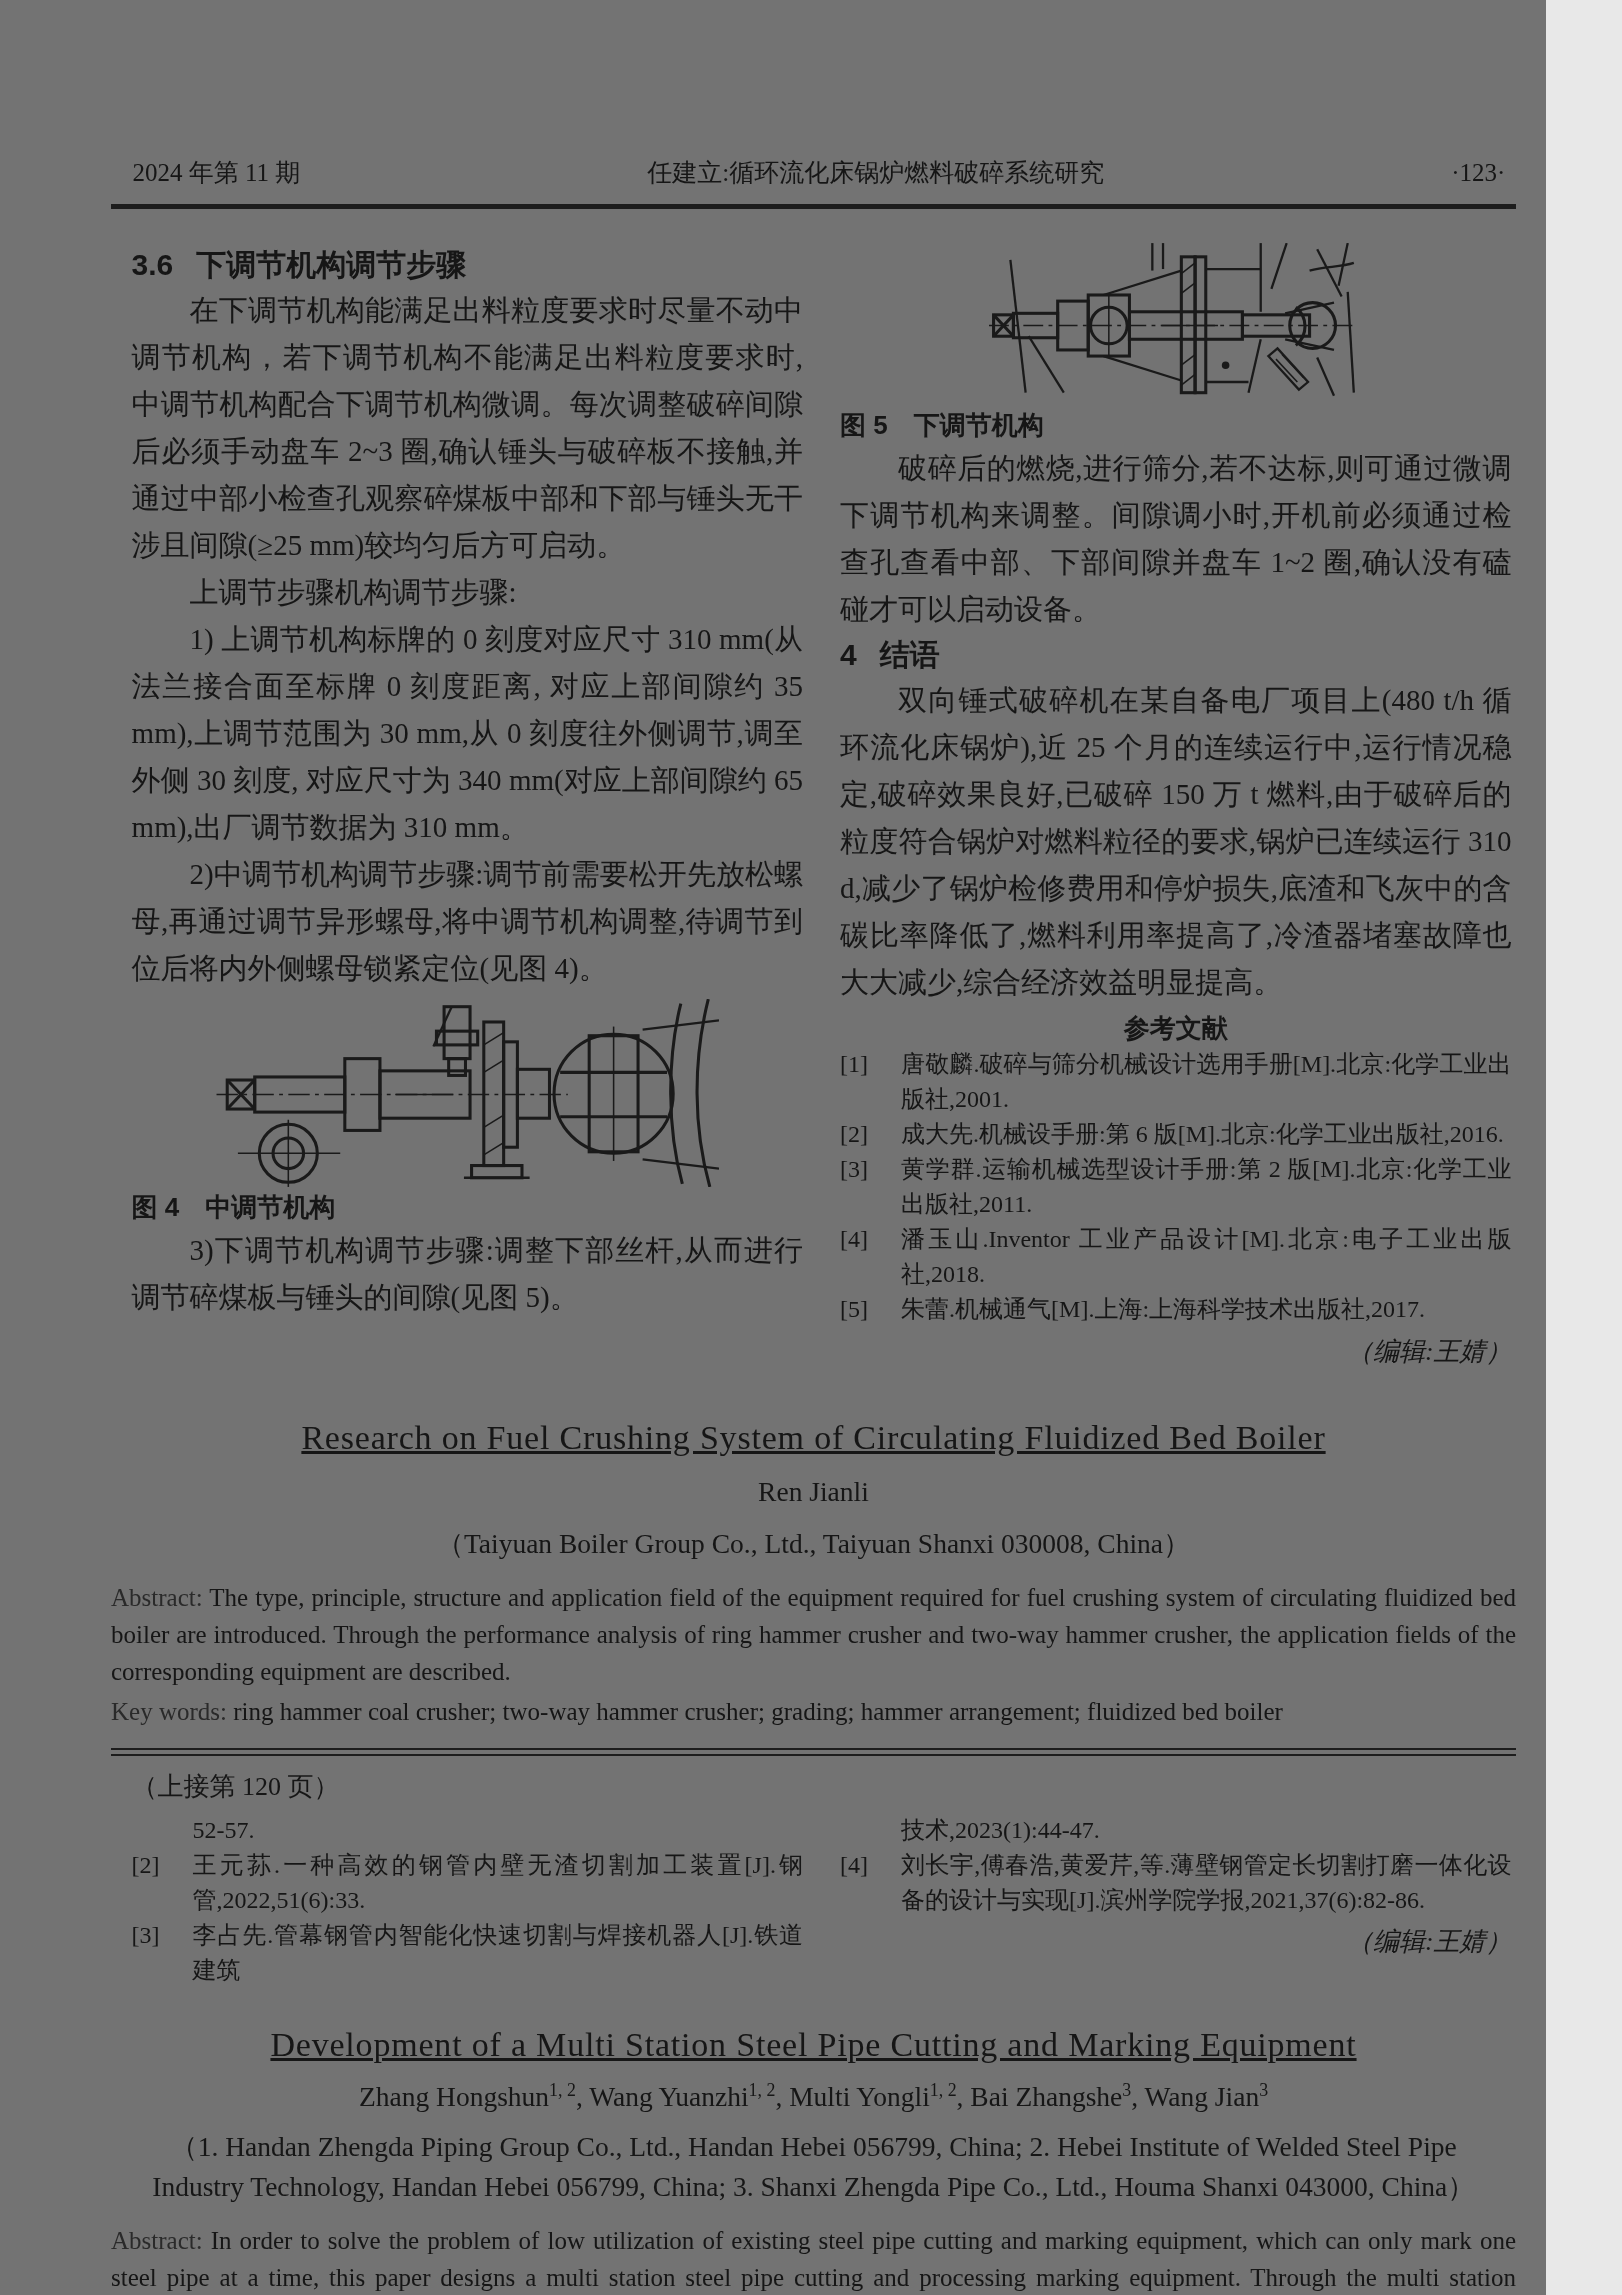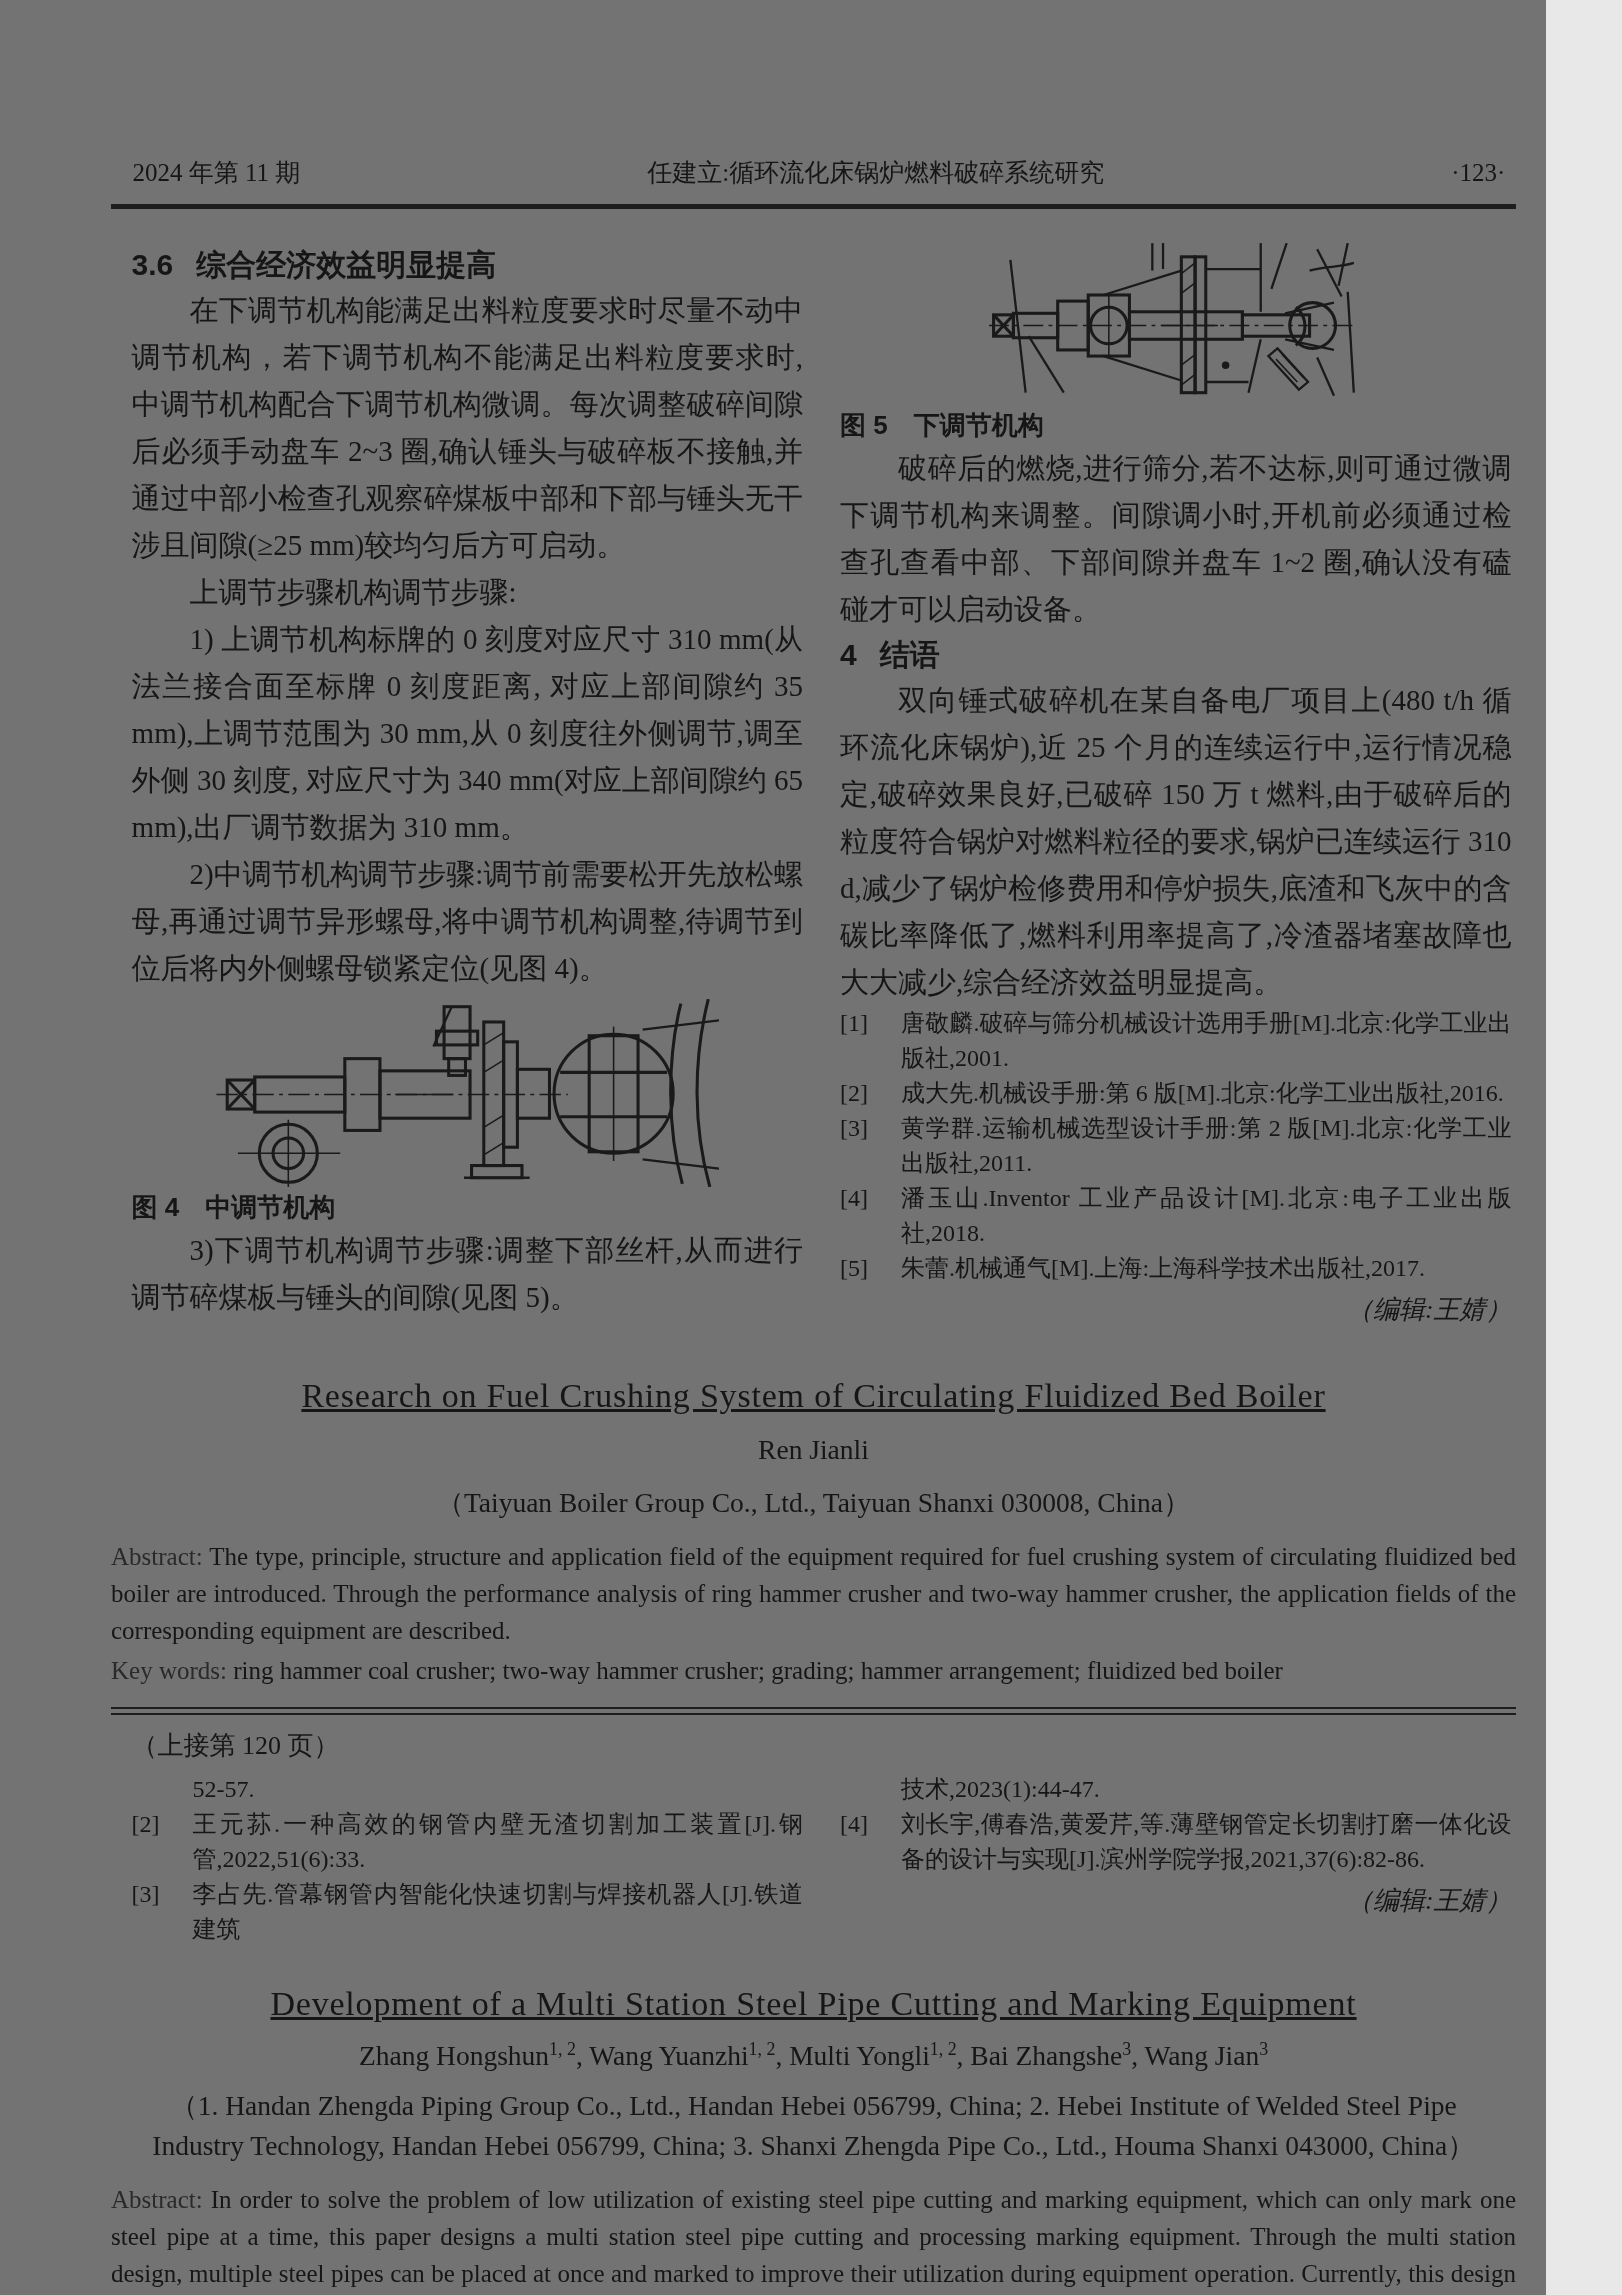--- a/index.html
+++ b/index.html
@@ -62,21 +62,21 @@
       <span>2024 年第 11 期</span>
       <span>任建立:循环流化床锅炉燃料破碎系统研究</span>
       <span>·123·</span>
     </div>
     <div class="hdr-rule"></div>
 
     <div class="cols">
 
       <div class="col">
         <div class="h-cn">
-          <span class="hnum">3.6</span><span>综合经济效益明显提高</span>
+          <span class="hnum">3.6</span><span>下调节机构调节步骤</span>
         </div>
         <p class="p-ind">在下调节机构能满足出料粒度要求时尽量不动中调节机构，若下调节机构不能满足出料粒度要求时,中调节机构配合下调节机构微调。每次调整破碎间隙后必须手动盘车 2~3 圈,确认锤头与破碎板不接触,并通过中部小检查孔观察碎煤板中部和下部与锤头无干涉且间隙(≥25 mm)较均匀后方可启动。</p>
         <p class="p-ind">上调节步骤机构调节步骤:</p>
         <p class="p-ind">1) 上调节机构标牌的 0 刻度对应尺寸 310 mm(从法兰接合面至标牌 0 刻度距离, 对应上部间隙约 35 mm),上调节范围为 30 mm,从 0 刻度往外侧调节,调至外侧 30 刻度, 对应尺寸为 340 mm(对应上部间隙约 65 mm),出厂调节数据为 310 mm。</p>
         <p class="p-ind">2)中调节机构调节步骤:调节前需要松开先放松螺母,再通过调节异形螺母,将中调节机构调整,待调节到位后将内外侧螺母锁紧定位(见图 4)。</p>
 
         <div class="fig">
           <svg class="draw" width="504" height="188" viewBox="0 0 660 246" fill="none" stroke="#1a1a1a" stroke-width="4">
             <line x1="2" y1="125" x2="462" y2="125" stroke-width="2" stroke-dasharray="28 7 5 7"></line>
             <rect x="16" y="106" width="36" height="38"></rect>
@@ -167,20 +167,21 @@
           </svg>
           <div class="figcap">图 5　下调节机构</div>
         </div>
 
         <p class="p-ind">破碎后的燃烧,进行筛分,若不达标,则可通过微调下调节机构来调整。间隙调小时,开机前必须通过检查孔查看中部、下部间隙并盘车 1~2 圈,确认没有磕碰才可以启动设备。</p>
         <div class="h-cn">
           <span class="hnum">4</span><span>结语</span>
         </div>
         <p class="p-ind">双向锤式破碎机在某自备电厂项目上(480 t/h 循环流化床锅炉),近 25 个月的连续运行中,运行情况稳定,破碎效果良好,已破碎 150 万 t 燃料,由于破碎后的粒度符合锅炉对燃料粒径的要求,锅炉已连续运行 310 d,减少了锅炉检修费用和停炉损失,底渣和飞灰中的含碳比率降低了,燃料利用率提高了,冷渣器堵塞故障也大大减少,综合经济效益明显提高。</p>
 
+        <div class="refs-heading">参考文献</div>
         <div class="refs">
           <p class="ref"><span class="num">[1]</span><span>唐敬麟.破碎与筛分机械设计选用手册[M].北京:化学工业出版社,2001.</span></p>
           <p class="ref"><span class="num">[2]</span><span>成大先.机械设手册:第 6 版[M].北京:化学工业出版社,2016.</span></p>
           <p class="ref"><span class="num">[3]</span><span>黄学群.运输机械选型设计手册:第 2 版[M].北京:化学工业出版社,2011.</span></p>
           <p class="ref"><span class="num">[4]</span><span>潘玉山.Inventor 工业产品设计[M].北京:电子工业出版社,2018.</span></p>
           <p class="ref"><span class="num">[5]</span><span>朱蕾.机械通气[M].上海:上海科学技术出版社,2017.</span></p>
         </div>
         <div class="editor">（编辑:王婧）</div>
       </div>
     </div>

